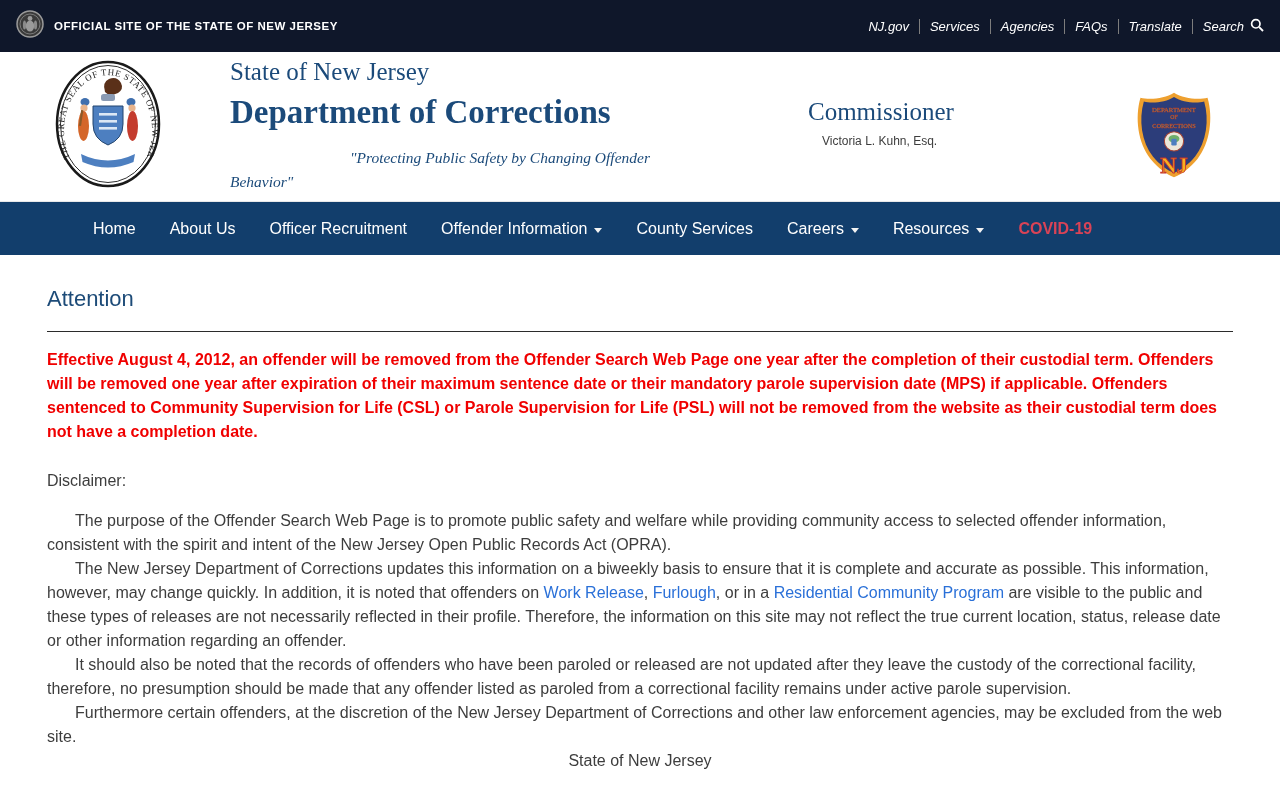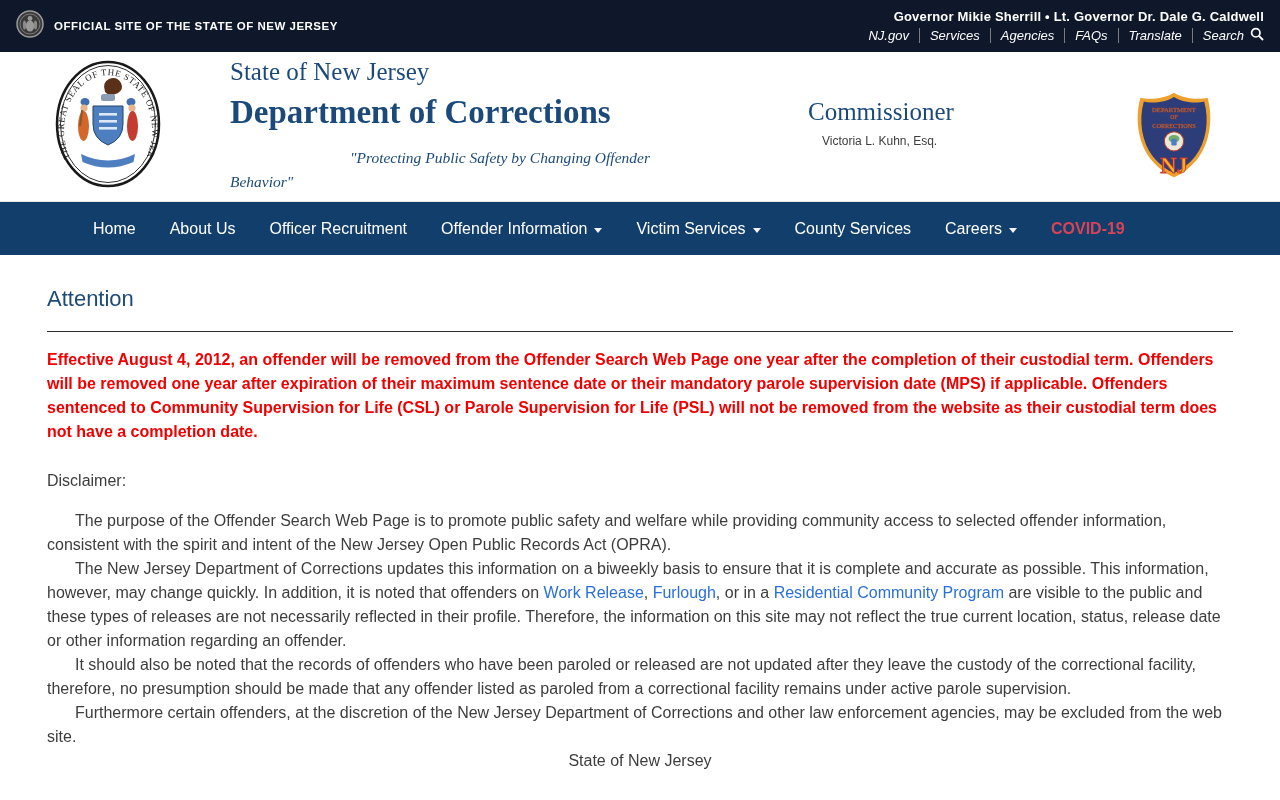--- a/index.html
+++ b/index.html
@@ -81,21 +81,20 @@
         <circle cx="14" cy="14" r="10" fill="none" stroke="#8a8a8a" stroke-width="0.8"></circle>
         <circle cx="14" cy="8.5" r="2.4" fill="#9a9a9a"></circle>
         <ellipse cx="14" cy="16" rx="4.2" ry="5.5" fill="#9a9a9a"></ellipse>
         <ellipse cx="8.5" cy="15" rx="1.6" ry="4.5" fill="#8a8a8a"></ellipse>
         <ellipse cx="19.5" cy="15" rx="1.6" ry="4.5" fill="#8a8a8a"></ellipse>
       </svg>
     </span>
     <span class="official-text">OFFICIAL SITE OF THE STATE OF NEW JERSEY</span>
   </div>
   <div class="topbar-right">
-    <span class="gov-line">Governor Mikie Sherrill • Lt. Governor Dr. Dale G. Caldwell</span>
     <span class="quick-links">
       <a href="#">
           <span>NJ.gov</span>
         </a>
       <span class="pipe"></span>
       <a href="#">
           <span>Services</span>
         </a>
       <span class="pipe"></span>
       <a href="#">
@@ -186,28 +185,28 @@
       <span>About Us</span>
     </a>
   <a href="#" class="nav-item">
       <span>Officer Recruitment</span>
     </a>
   <a href="#" class="nav-item">
       <span>Offender Information</span>
       <span class="caret"></span>
     </a>
   <a href="#" class="nav-item">
-      <span>Victim Services</span>
+      <span>County Services</span>
+    </a>
+  <a href="#" class="nav-item">
+      <span>Careers</span>
       <span class="caret"></span>
     </a>
   <a href="#" class="nav-item">
-      <span>County Services</span>
-    </a>
-  <a href="#" class="nav-item">
-      <span>Careers</span>
+      <span>Resources</span>
       <span class="caret"></span>
     </a>
   <a href="#" class="nav-item covid">
       <span>COVID-19</span>
     </a>
 </nav>
 
 <main>
   <h1 class="page-title">Attention</h1>
   <hr class="rule">

